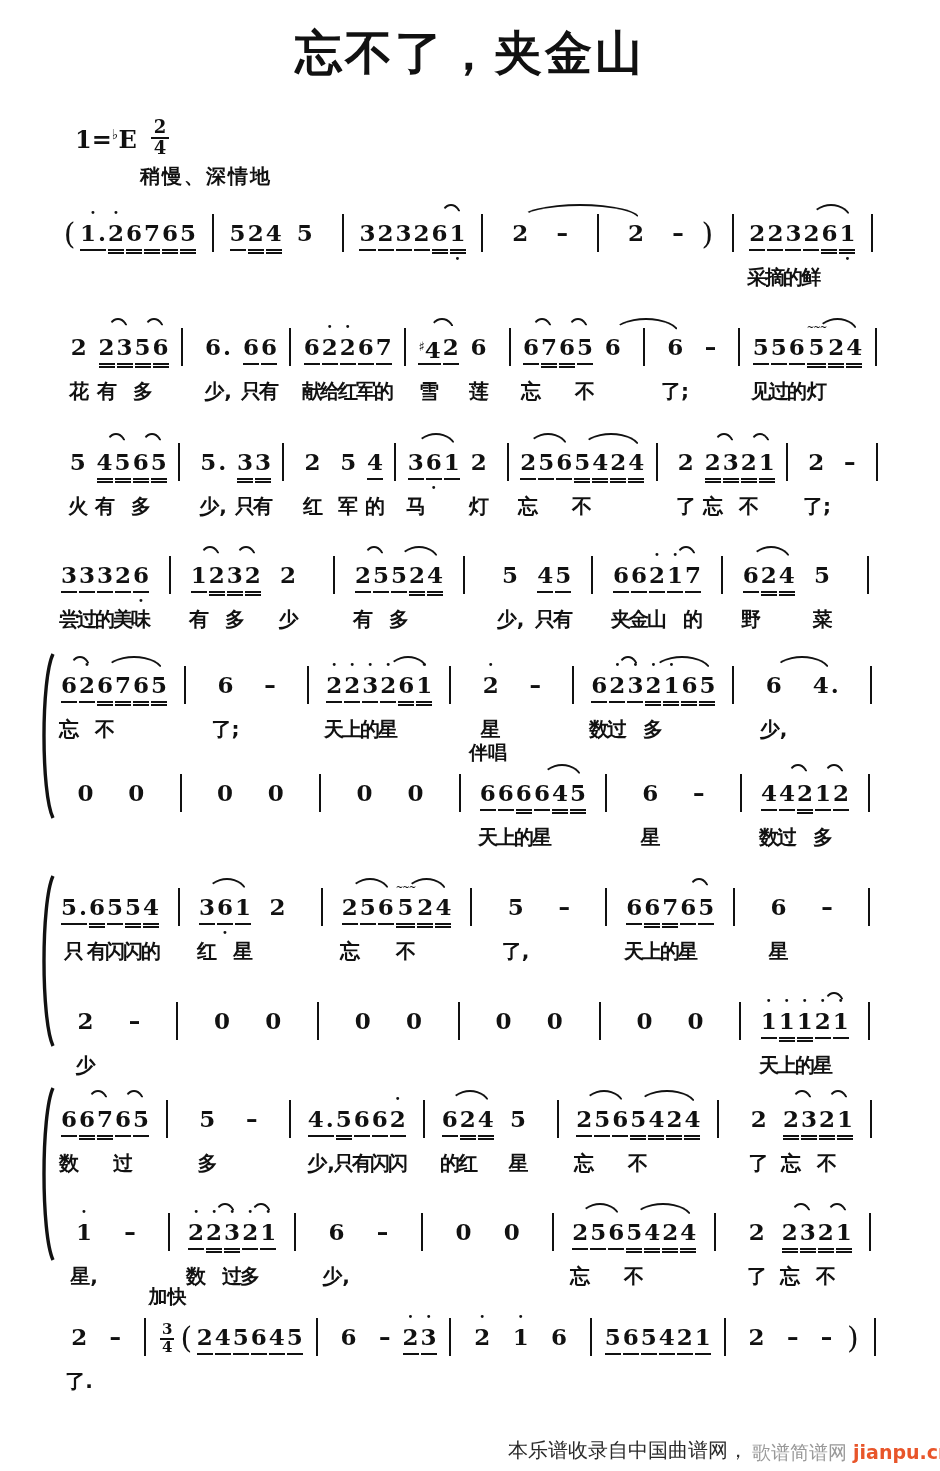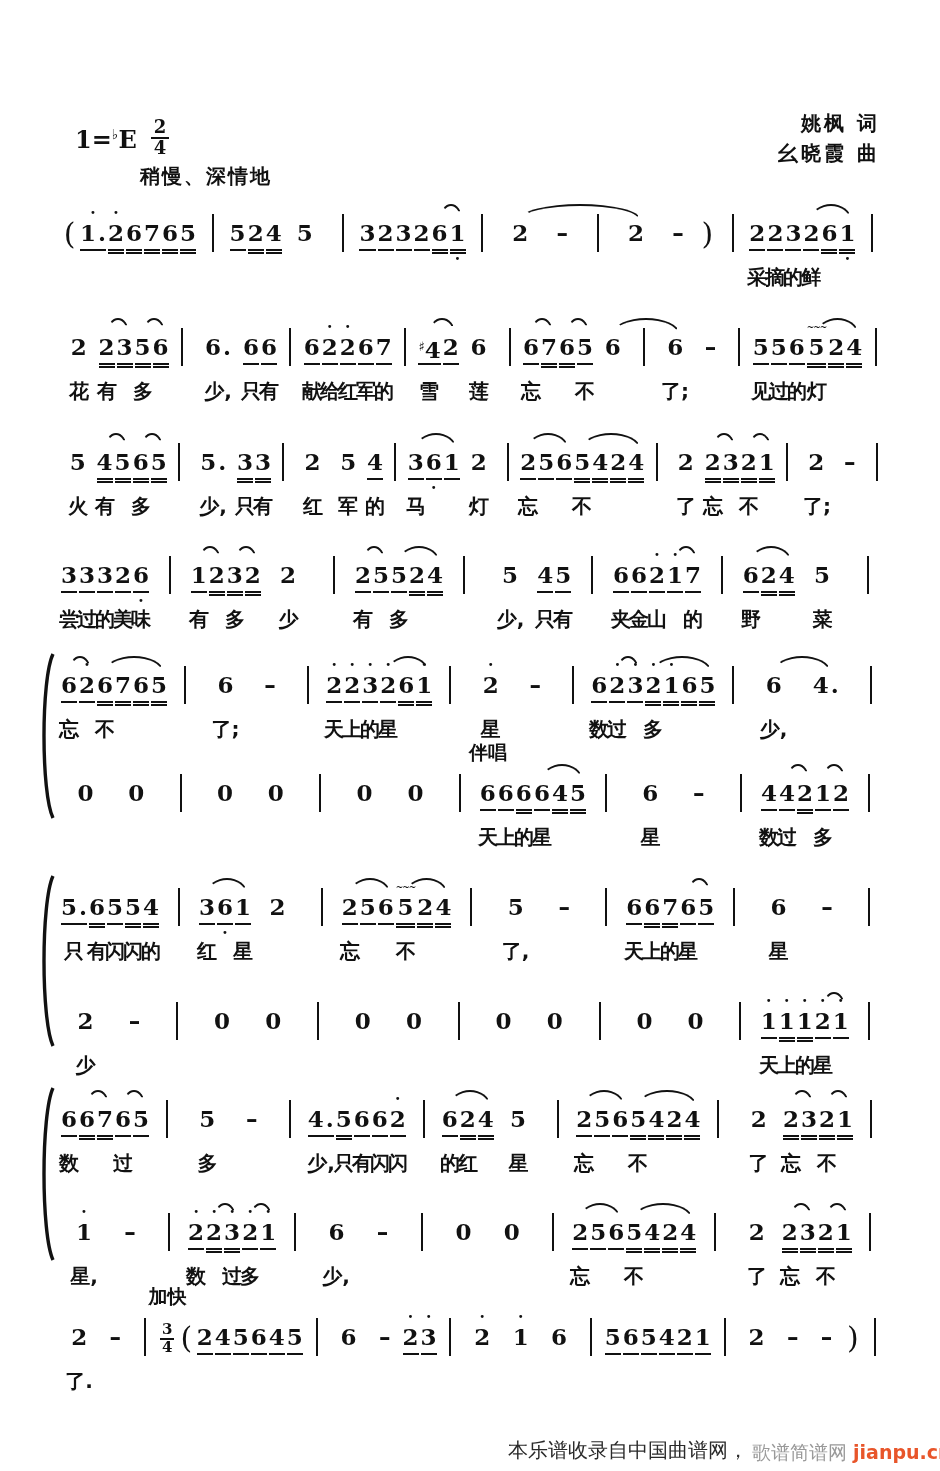--- a/index.html
+++ b/index.html
@@ -55,29 +55,26 @@
   .site-name{font-style:italic;font-weight:800;color:#888;font-size:15px;letter-spacing:1px}
   .foot-left{position:absolute;left:508px;top:1437px;width:236px;overflow:hidden;
              white-space:nowrap;font-size:20px;color:#2a2a2a}
   .foot-right{position:absolute;left:752px;top:1440px;font-size:19px;color:#999;white-space:nowrap}
   .foot-right .jp{color:#e8552a;font-weight:600}
 </style>
 </head>
 <body>
 
 <div class="sheet">
+  <div class="title">忘不了，夹金山</div>
 
   <div class="keysig"><span>1=</span><sup>♭</sup><span>E</span><span class="frac"><b>2</b><i>4</i></span></div>
 
   <div class="tempo">稍慢、深情地</div>
 
-  <div class="credits">
-    <div>姚枫 词</div>
-    <div>幺晓霞 曲</div>
-  </div>
 
   <div id="score">
       <div class="mline" style="top: 206px;">
         <div class="trow">
           <span class="tk par">
             <span class="sup">&nbsp;</span>
             <span class="num">(</span>
           </span>
           <span class="tk n u">
             <span class="sup">•</span>

